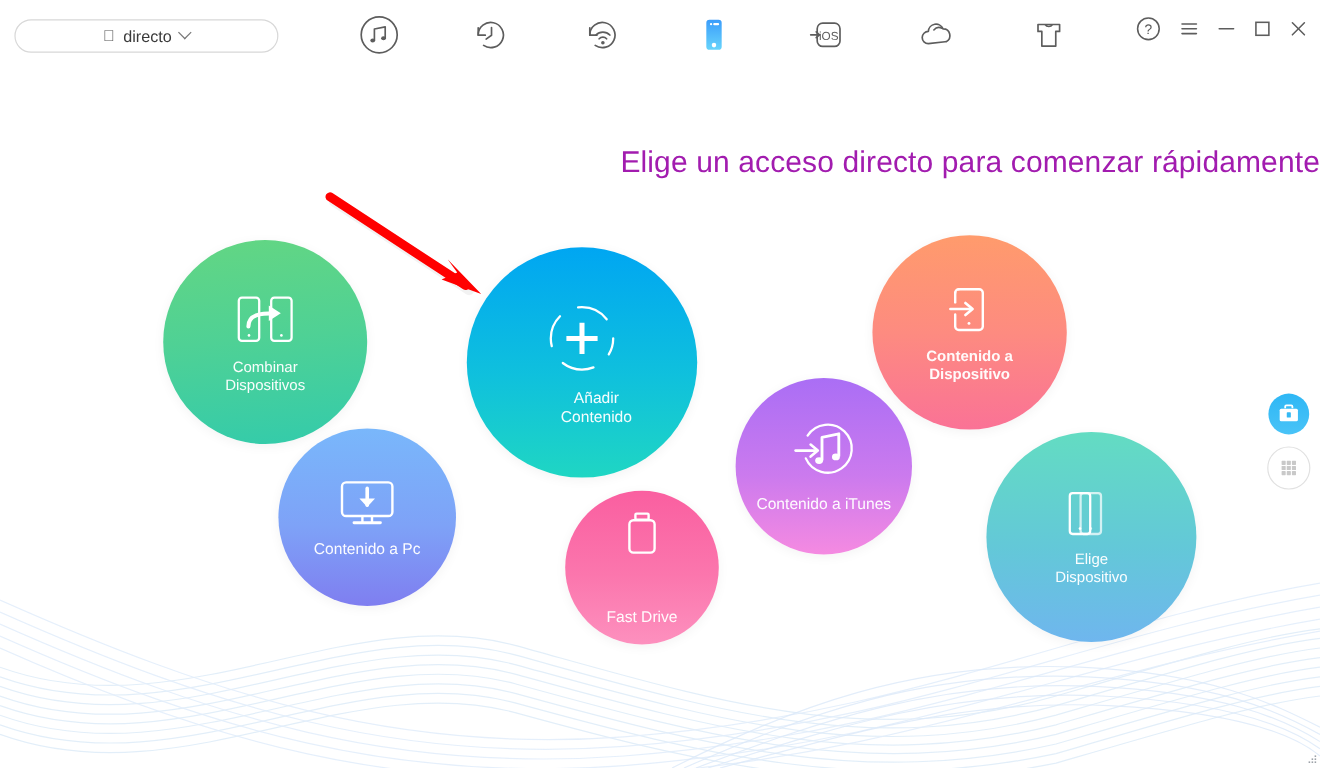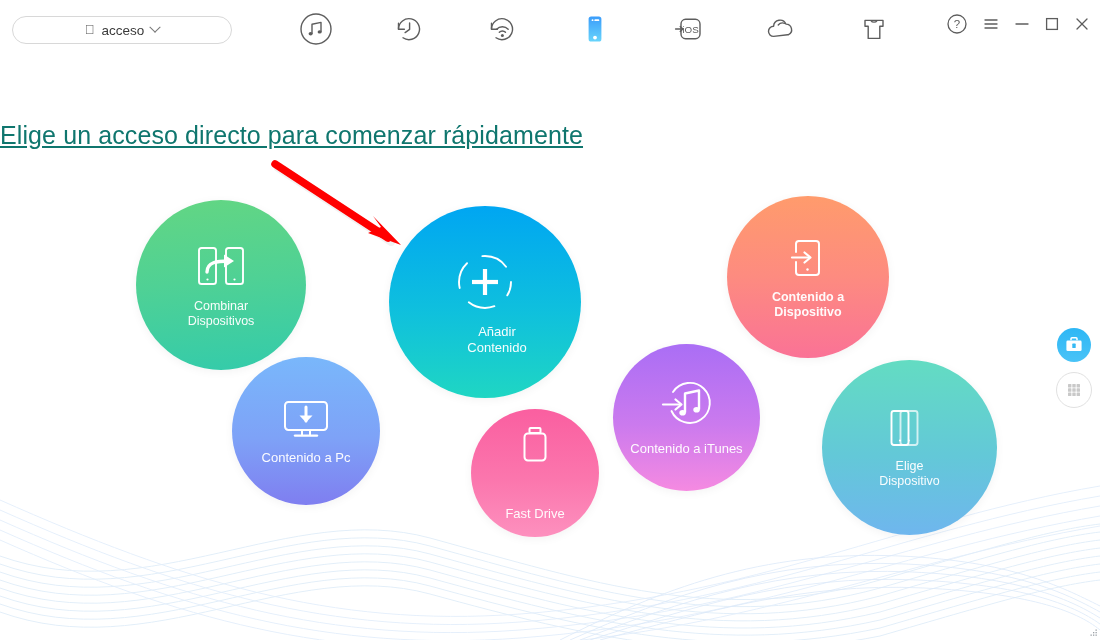--- a/index.html
+++ b/index.html
@@ -25,22 +25,22 @@
 
   .toolicons{position:absolute;left:295px;top:8px;height:42px;display:flex;align-items:center;gap:51px;}
   .toolicon{width:42px;height:42px;display:flex;align-items:center;justify-content:center;cursor:pointer;}
   .toolicon svg{display:block;}
 
   .wincontrols{position:absolute;right:10px;top:13px;display:flex;align-items:center;gap:14px;}
   .wc{cursor:pointer;display:flex;align-items:center;justify-content:center;}
 
   
   .headline{
-    position:absolute;left:0;top:121px;width:1100px;text-align:left;
-    font-size:25px;color:#0f766e;letter-spacing:.1px;text-decoration:underline;
+    position:absolute;left:0;top:121px;width:1100px;text-align:right;
+    font-size:25px;color:#a21caf;letter-spacing:.1px;
   }
 
   
   .stage{position:absolute;left:0;top:0;width:948px;height:640px;}
 
   .bubble{
     position:absolute;border-radius:50%;
     display:flex;flex-direction:column;align-items:center;justify-content:center;
     color:#ffffff;text-align:center;cursor:pointer;
     box-shadow:0 2px 10px rgba(0,0,0,.05);
@@ -55,21 +55,21 @@
   #b-combine  {left:136px;top:200px;width:170px;height:170px;
     background:linear-gradient(175deg,#63d683 0%,#4fd195 48%,#33cbab 100%);z-index:6;}
   #b-add      {left:389px;top:206px;width:192px;height:192px;
     background:linear-gradient(180deg,#00a6f2 0%,#0fc0dd 55%,#1fd6c3 100%);z-index:9;}
   #b-todevice {left:727px;top:196px;width:162px;height:162px;
     background:linear-gradient(180deg,#ff9b6c 0%,#fd8b80 50%,#fa7296 100%);z-index:5;font-weight:bold;}
   #b-topc     {left:232px;top:357px;width:148px;height:148px;
     background:linear-gradient(180deg,#79b7fb 0%,#7ea2f7 55%,#7f7ef0 100%);z-index:7;}
   #b-fastdrive{left:471px;top:409px;width:128px;height:128px;
     background:linear-gradient(180deg,#fa5fa0 0%,#fb76ad 55%,#fd90be 100%);z-index:8;gap:32px;}
-  #b-itunes   {left:613px;top:344px;width:147px;height:147px;
+  #b-itunes   {left:613px;top:315px;width:147px;height:147px;
     background:linear-gradient(180deg,#aa6ef5 0%,#cb7aee 55%,#f58ae1 100%);z-index:6;}
   #b-clone    {left:822px;top:360px;width:175px;height:175px;
     background:linear-gradient(180deg,#63dcc2 0%,#63c8d8 55%,#6fb6ee 100%);z-index:4;}
 
   #b-combine .cap,#b-clone .cap,#b-todevice .cap{font-size:12.5px;}
   #b-add .cap{font-size:13px;margin-left:24px;}
 
   
   .annot{position:absolute;left:268px;top:158px;width:170px;height:115px;z-index:20;pointer-events:none;}
 
@@ -111,21 +111,21 @@
     <path d="M580,180 C680,142 780,106 912,112 C1018,117 1068,138 1100,158"></path>
     <path d="M590,180 C690,148 790,114 918,120 C1022,125 1072,144 1100,164"></path>
     <path d="M600,180 C700,154 800,122 924,128 C1026,133 1076,150 1100,170"></path>
   </g>
 </svg>
 
 <div class="topbar">
 
   <div class="device-select">
     <span class="apple-glyph"></span>
-    <span>acceso</span>
+    <span>directo</span>
     <span class="chev"></span>
   </div>
 
   <div class="toolicons">
 
     <div class="toolicon">
       <svg width="36" height="36" viewBox="0 0 36 36">
         <circle cx="18" cy="18" r="15" fill="none" stroke="#5d5d5d" stroke-width="1.4"></circle>
         <path d="M14 22.5 V13.2 L23 11.4 V20.7" fill="none" stroke="#5d5d5d" stroke-width="1.4" stroke-linecap="round" stroke-linejoin="round"></path>
         <ellipse cx="12.6" cy="22.7" rx="2.0" ry="1.7" fill="#5d5d5d"></ellipse>

